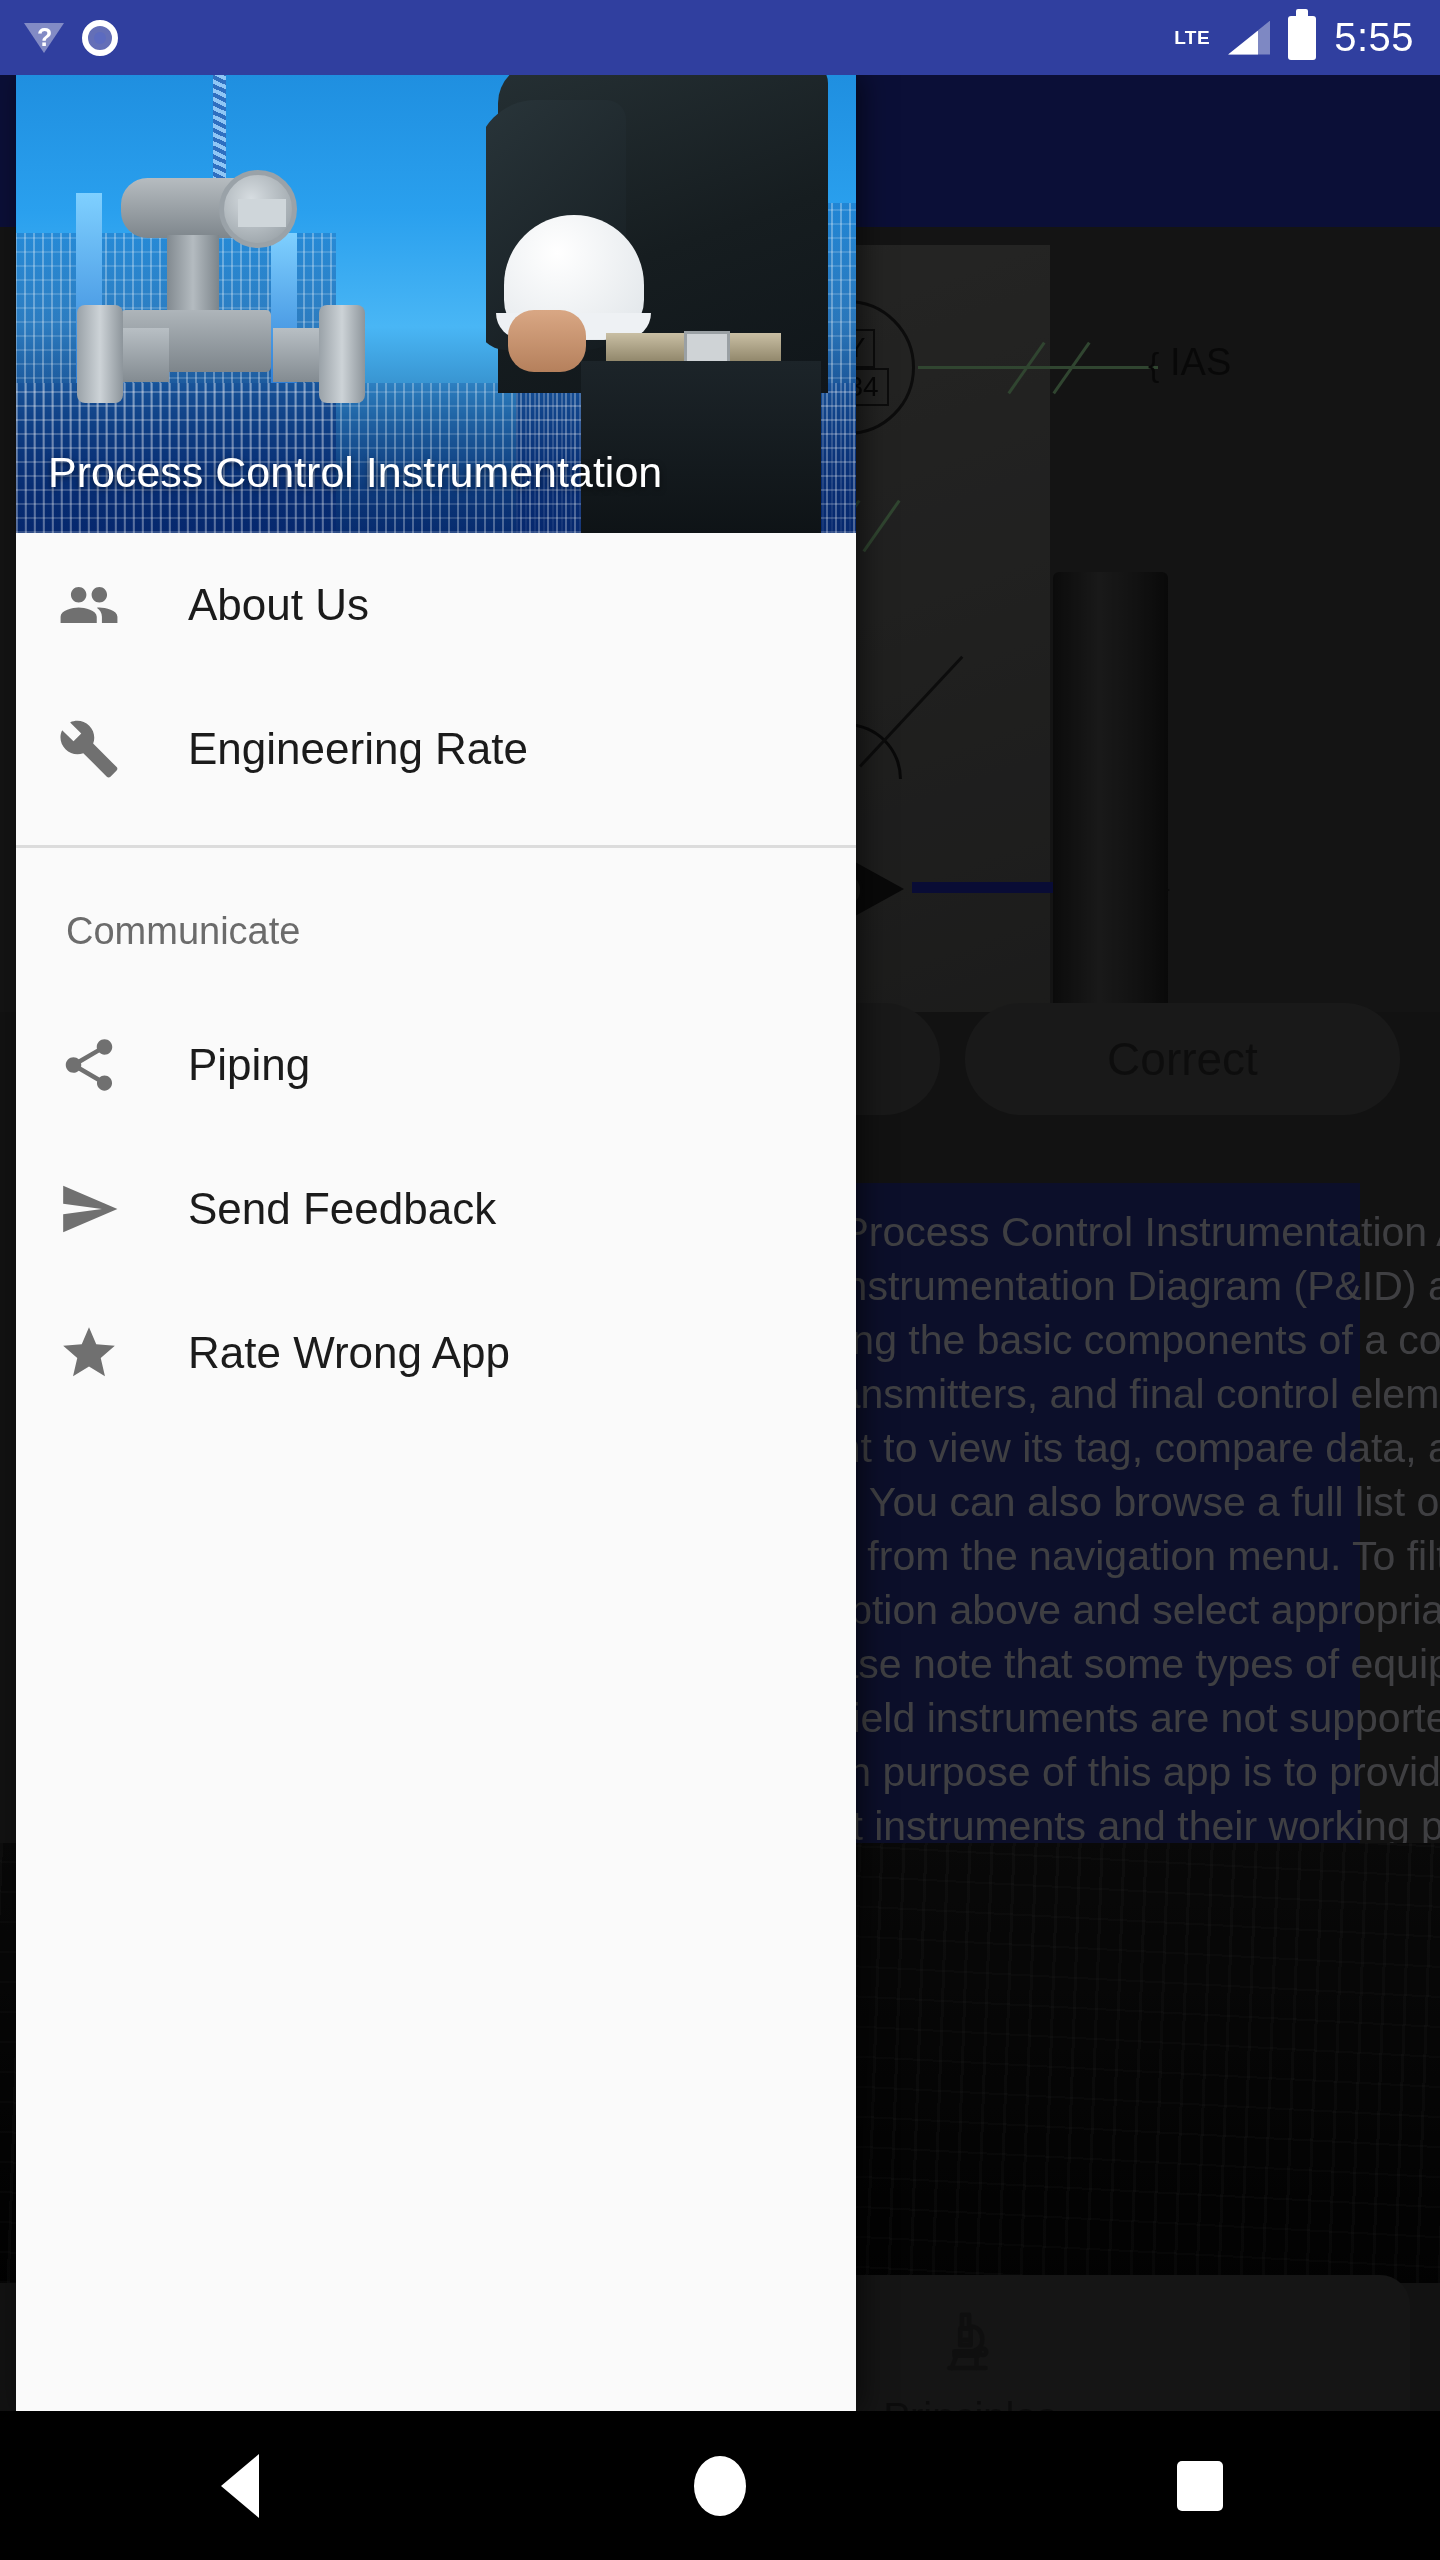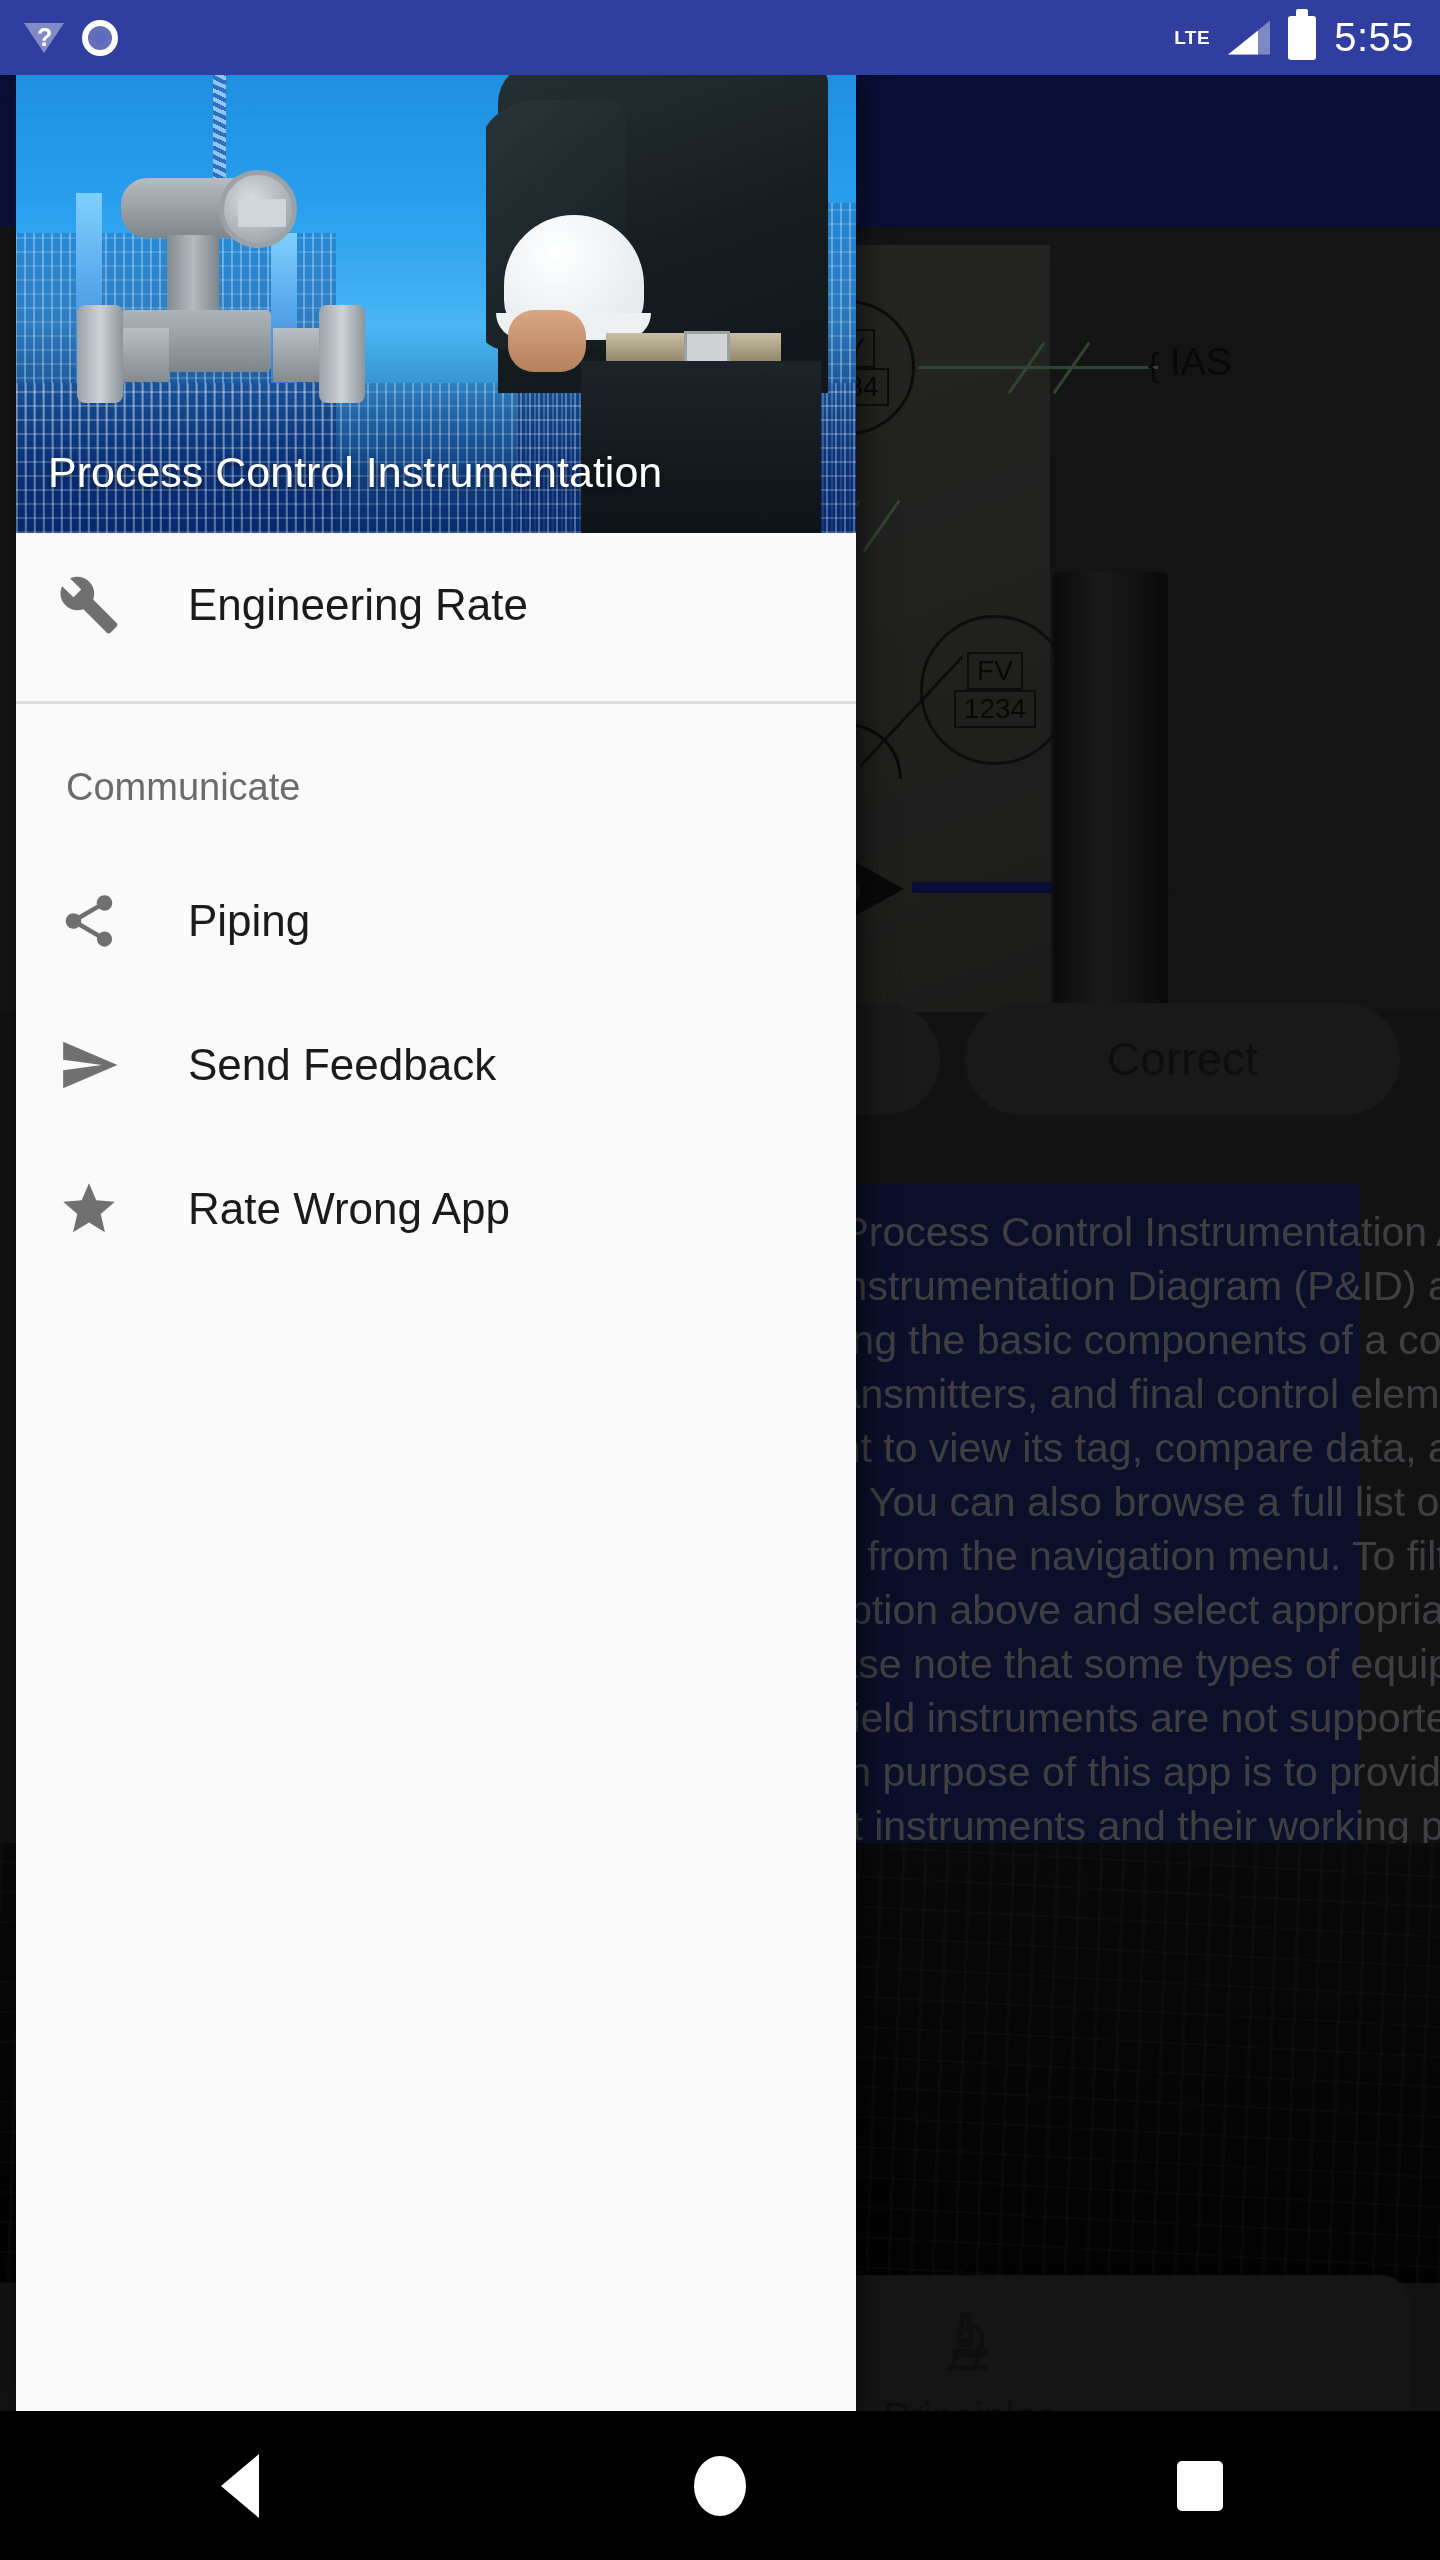--- a/index.html
+++ b/index.html
@@ -201,24 +201,20 @@
         <span class="tag">1234</span>
       </div>
       <div id="iasline"></div>
       <div class="slash" style="left:985px; top:92px;"></div>
       <div class="slash" style="left:1030px; top:92px;"></div>
       <div id="ias-sq">{</div>
       <div id="ias-label">IAS</div>
       <div id="vline"></div>
       <div class="slash" style="left:800px; top:250px;"></div>
       <div class="slash" style="left:840px; top:250px;"></div>
-      <div class="pid-bubble" id="bub-fv">
-        <span class="tag">FV</span>
-        <span class="tag">1234</span>
-      </div>
       <div id="valve-actuator"></div>
       <div id="valve-stem"></div>
       <div id="valve-bow-l"></div>
       <div id="valve-bow-r"></div>
       <div id="valve-hub"></div>
       <div class="leader" style="left:820px; top:520px; width:150px; transform:rotate(-47deg);"></div>
       <div id="blue-arrow"></div>
       <div id="blue-arrow-head"></div>
     </div>
     <div id="drill"></div>
@@ -323,20 +319,28 @@
       <div id="eng-belt"></div>
       <div id="eng-buckle"></div>
       <div id="eng-pants"></div>
     </div>
 
     <div id="dh-title">Process Control Instrumentation</div>
   </div>
 
   <div id="drawer-list">
 
+    <div class="d-item">
+      <span class="d-ico">
+        <svg class="icn" width="62" height="62" viewBox="0 0 24 24">
+          <path d="M16 11c1.66 0 2.99-1.34 2.99-3S17.66 5 16 5c-1.66 0-3 1.34-3 3s1.34 3 3 3zm-8 0c1.66 0 2.99-1.34 2.99-3S9.66 5 8 5C6.34 5 5 6.34 5 8s1.34 3 3 3zm0 2c-2.33 0-7 1.17-7 3.5V19h14v-2.5C15 14.17 10.33 13 8 13zm8 0c-.29 0-.62.02-.97.05 1.16.84 1.97 1.97 1.97 3.45V19h6v-2.5c0-2.33-4.67-3.5-7-3.5z"></path>
+        </svg>
+      </span>
+      <span class="d-label">About Us</span>
+    </div>
 
     <div class="d-item">
       <span class="d-ico">
         <svg class="icn" width="62" height="62" viewBox="0 0 24 24">
           <path d="M22.7 19l-9.1-9.1c.9-2.3.4-5-1.5-6.9-2-2-5-2.4-7.4-1.3L9 6 6 9 1.6 4.7C.4 7.1.9 10.1 2.9 12.1c1.9 1.9 4.6 2.4 6.9 1.5l9.1 9.1c.4.4 1 .4 1.4 0l2.3-2.3c.5-.4.5-1.1.1-1.4z"></path>
         </svg>
       </span>
       <span class="d-label">Engineering Rate</span>
     </div>
 

